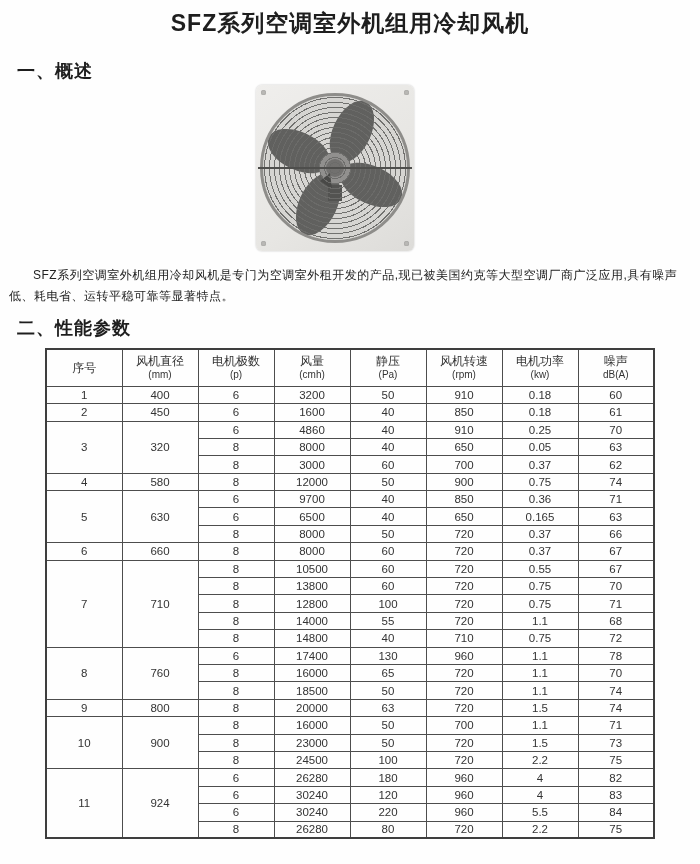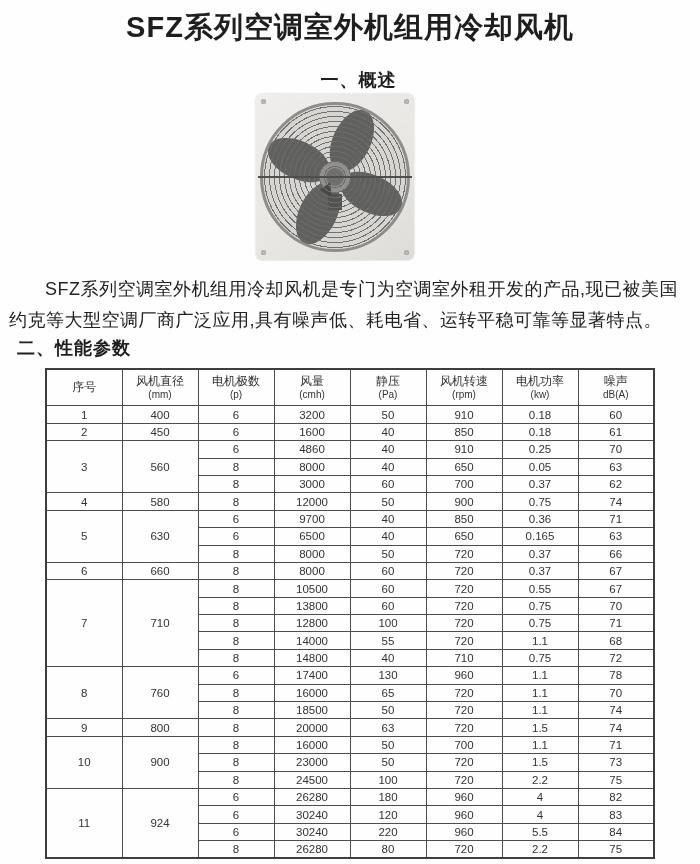--- a/index.html
+++ b/index.html
@@ -7,35 +7,35 @@
   body { font-family: "Liberation Sans", "DejaVu Sans", sans-serif; color: #2b2b2b; }
   .page {
     position: relative;
     width: 700px;
     height: 864px;
     background: #fefefe;
     overflow: hidden;
   }
   .doc-title {
     text-align: center;
-    font-size: 29px;
+    font-size: 23px;
     font-weight: bold;
     padding-top: 8px;
     letter-spacing: 1px;
     color: #1e1e1e;
   }
   .section-heading {
     font-size: 18px;
     font-weight: bold;
     color: #1e1e1e;
     margin-left: 17px;
     letter-spacing: 1px;
   }
-  .heading-1 { margin-top: 20px; text-align: center; }
-  .heading-2 { }
+  .heading-1 { margin-top: 20px; }
+  .heading-2 { margin-top: 10px; }
 
   
   .fan-wrap {
     position: relative;
     width: 158px;
     height: 166px;
     margin: 2px 0 0 256px;
     background: linear-gradient(145deg, #efeeec 0%, #e7e6e3 60%, #dddcd9 100%);
     border-radius: 6px;
     box-shadow: 0 0 2px rgba(0,0,0,0.25);
@@ -68,21 +68,21 @@
   .fan-bar {
     position: absolute;
     top: 82px; left: 2px;
     width: 154px; height: 2px;
     background: #4e4e4c;
   }
 
   
   .intro {
     margin: 14px 9px 0 9px;
-    font-size: 18px;
+    font-size: 12px;
     line-height: 1.72;
     text-indent: 2em;
     color: #222;
     letter-spacing: 0.5px;
   }
 
   
   .perf-table {
     margin: 8px 0 0 45px;
     border-collapse: collapse;
@@ -166,21 +166,21 @@
           <td rowspan="1">450</td>
           <td>6</td>
           <td>1600</td>
           <td>40</td>
           <td>850</td>
           <td>0.18</td>
           <td>61</td>
         </tr>
         <tr>
           <td rowspan="3">3</td>
-          <td rowspan="3">560</td>
+          <td rowspan="3">320</td>
           <td>6</td>
           <td>4860</td>
           <td>40</td>
           <td>910</td>
           <td>0.25</td>
           <td>70</td>
         </tr>
         <tr>
           <td>8</td>
           <td>8000</td>

